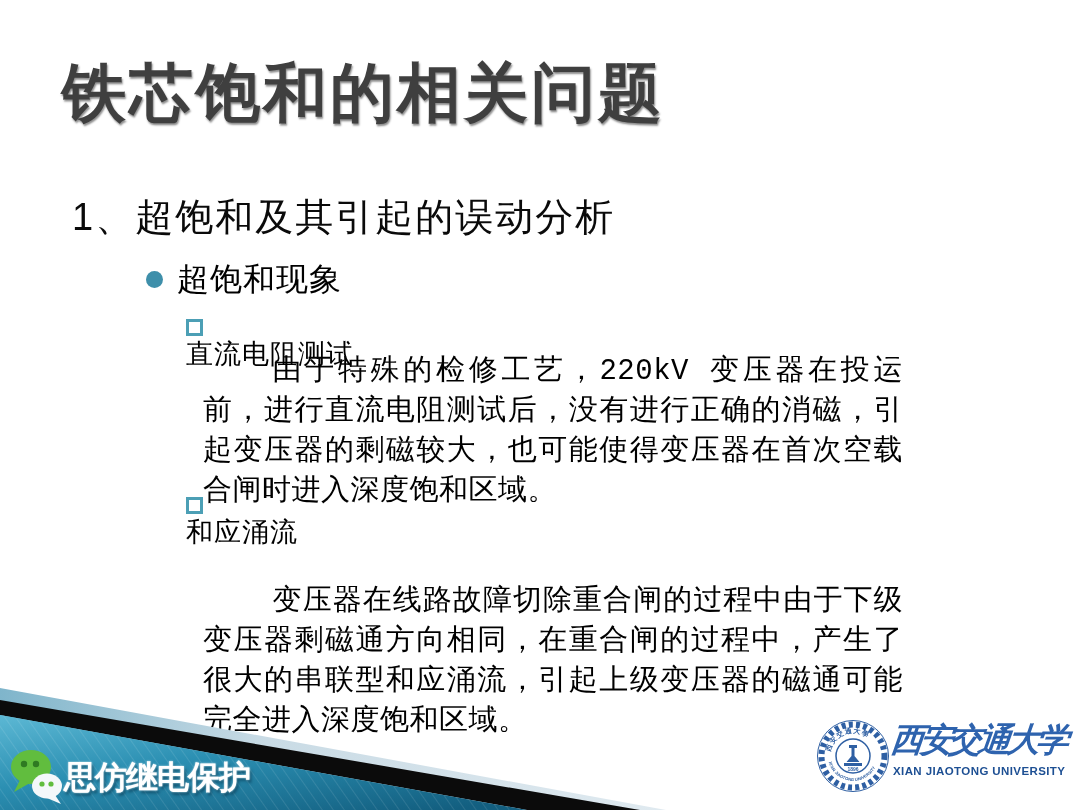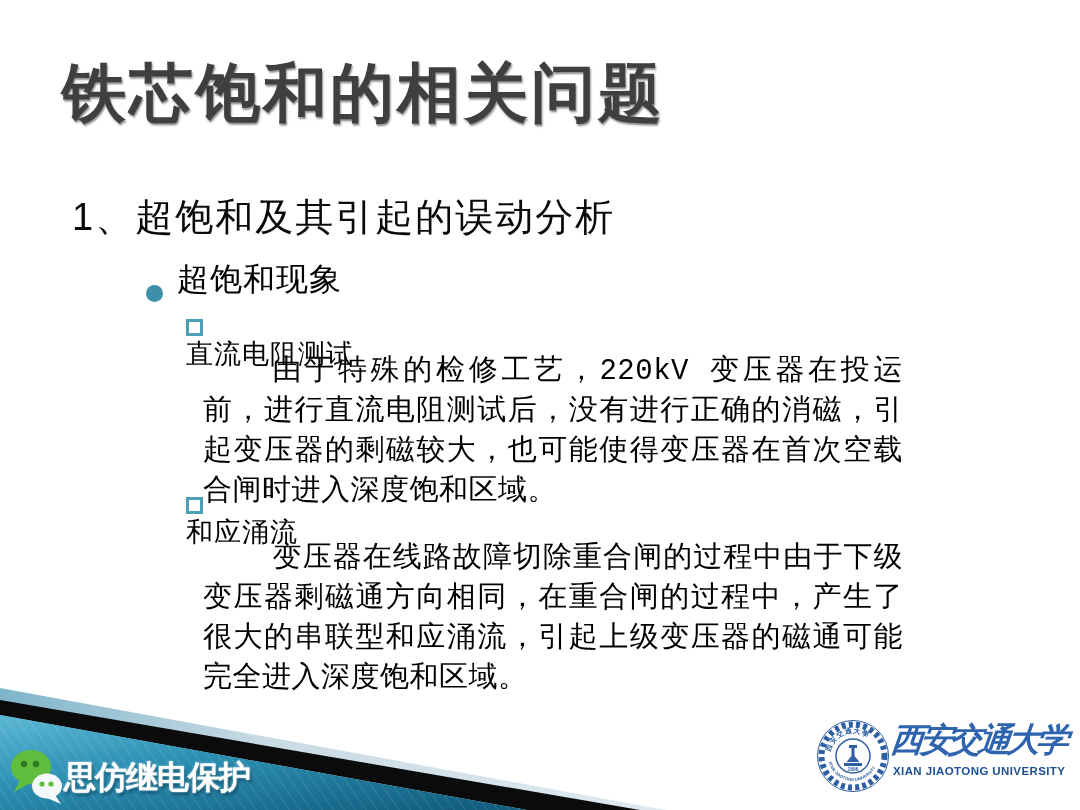--- a/index.html
+++ b/index.html
@@ -29,21 +29,21 @@
     font-size: 38px;
     color: #0a0a0a;
     letter-spacing: 2px;
     white-space: nowrap;
   }
   
   .bullet-row {
     position: absolute;
     left: 146px; top: 258px;
     display: flex;
-    align-items: flex-end;
+    align-items: flex-start;
   }
   .bullet-dot {
     width: 17px; height: 17px;
     border-radius: 50%;
     background: #3E8FAA;
     margin: 13px 14px 0 0;
     flex: 0 0 auto;
   }
   .bullet-label {
     font-size: 32px;
@@ -76,21 +76,21 @@
     width: 700px;
     font-size: 29px;
     line-height: 40px;
     letter-spacing: 0.5px;
     color: #000;
     font-family: Liberation Mono, monospace;
     text-align: justify;
     text-indent: 2.4em;
   }
   .body-para.first  { top: 352px; }
-  .body-para.second { top: 539px; }
+  .body-para.second { top: 582px; }
   
   .footer-art {
     position: absolute;
     left: 0; bottom: 0;
     width: 1080px; height: 130px;
   }
   
   .wechat-icon { position: absolute; left: 6px; top: 746px; width: 58px; height: 58px; }
   .brand-name {
     position: absolute;

